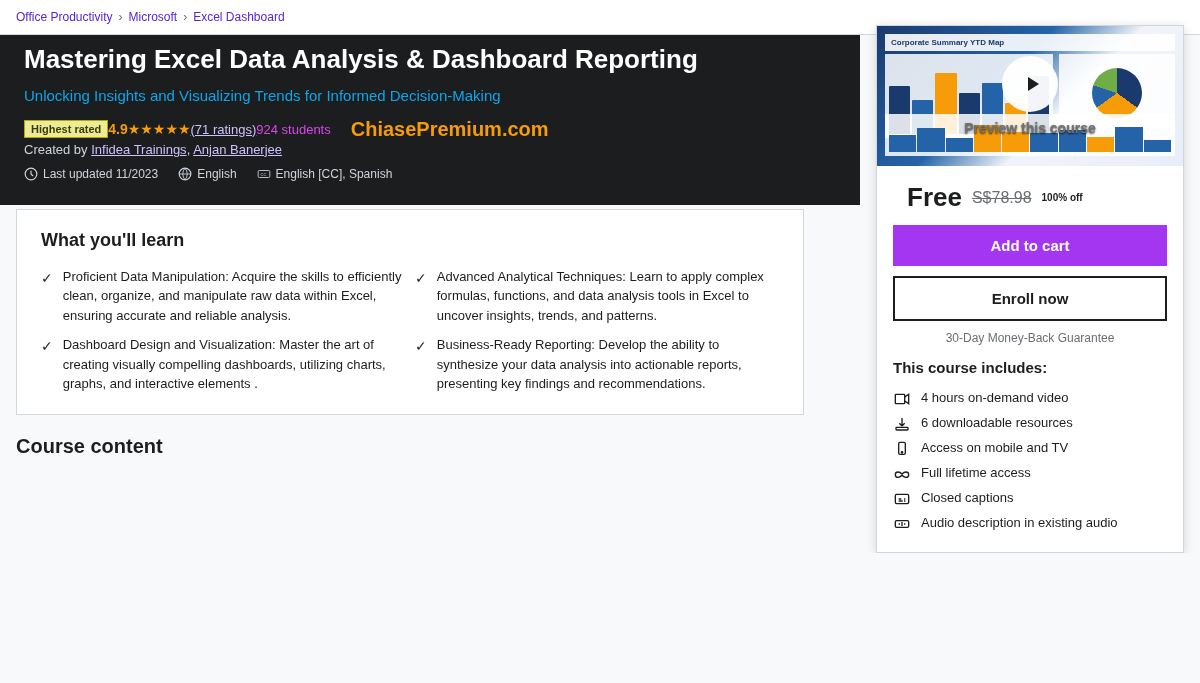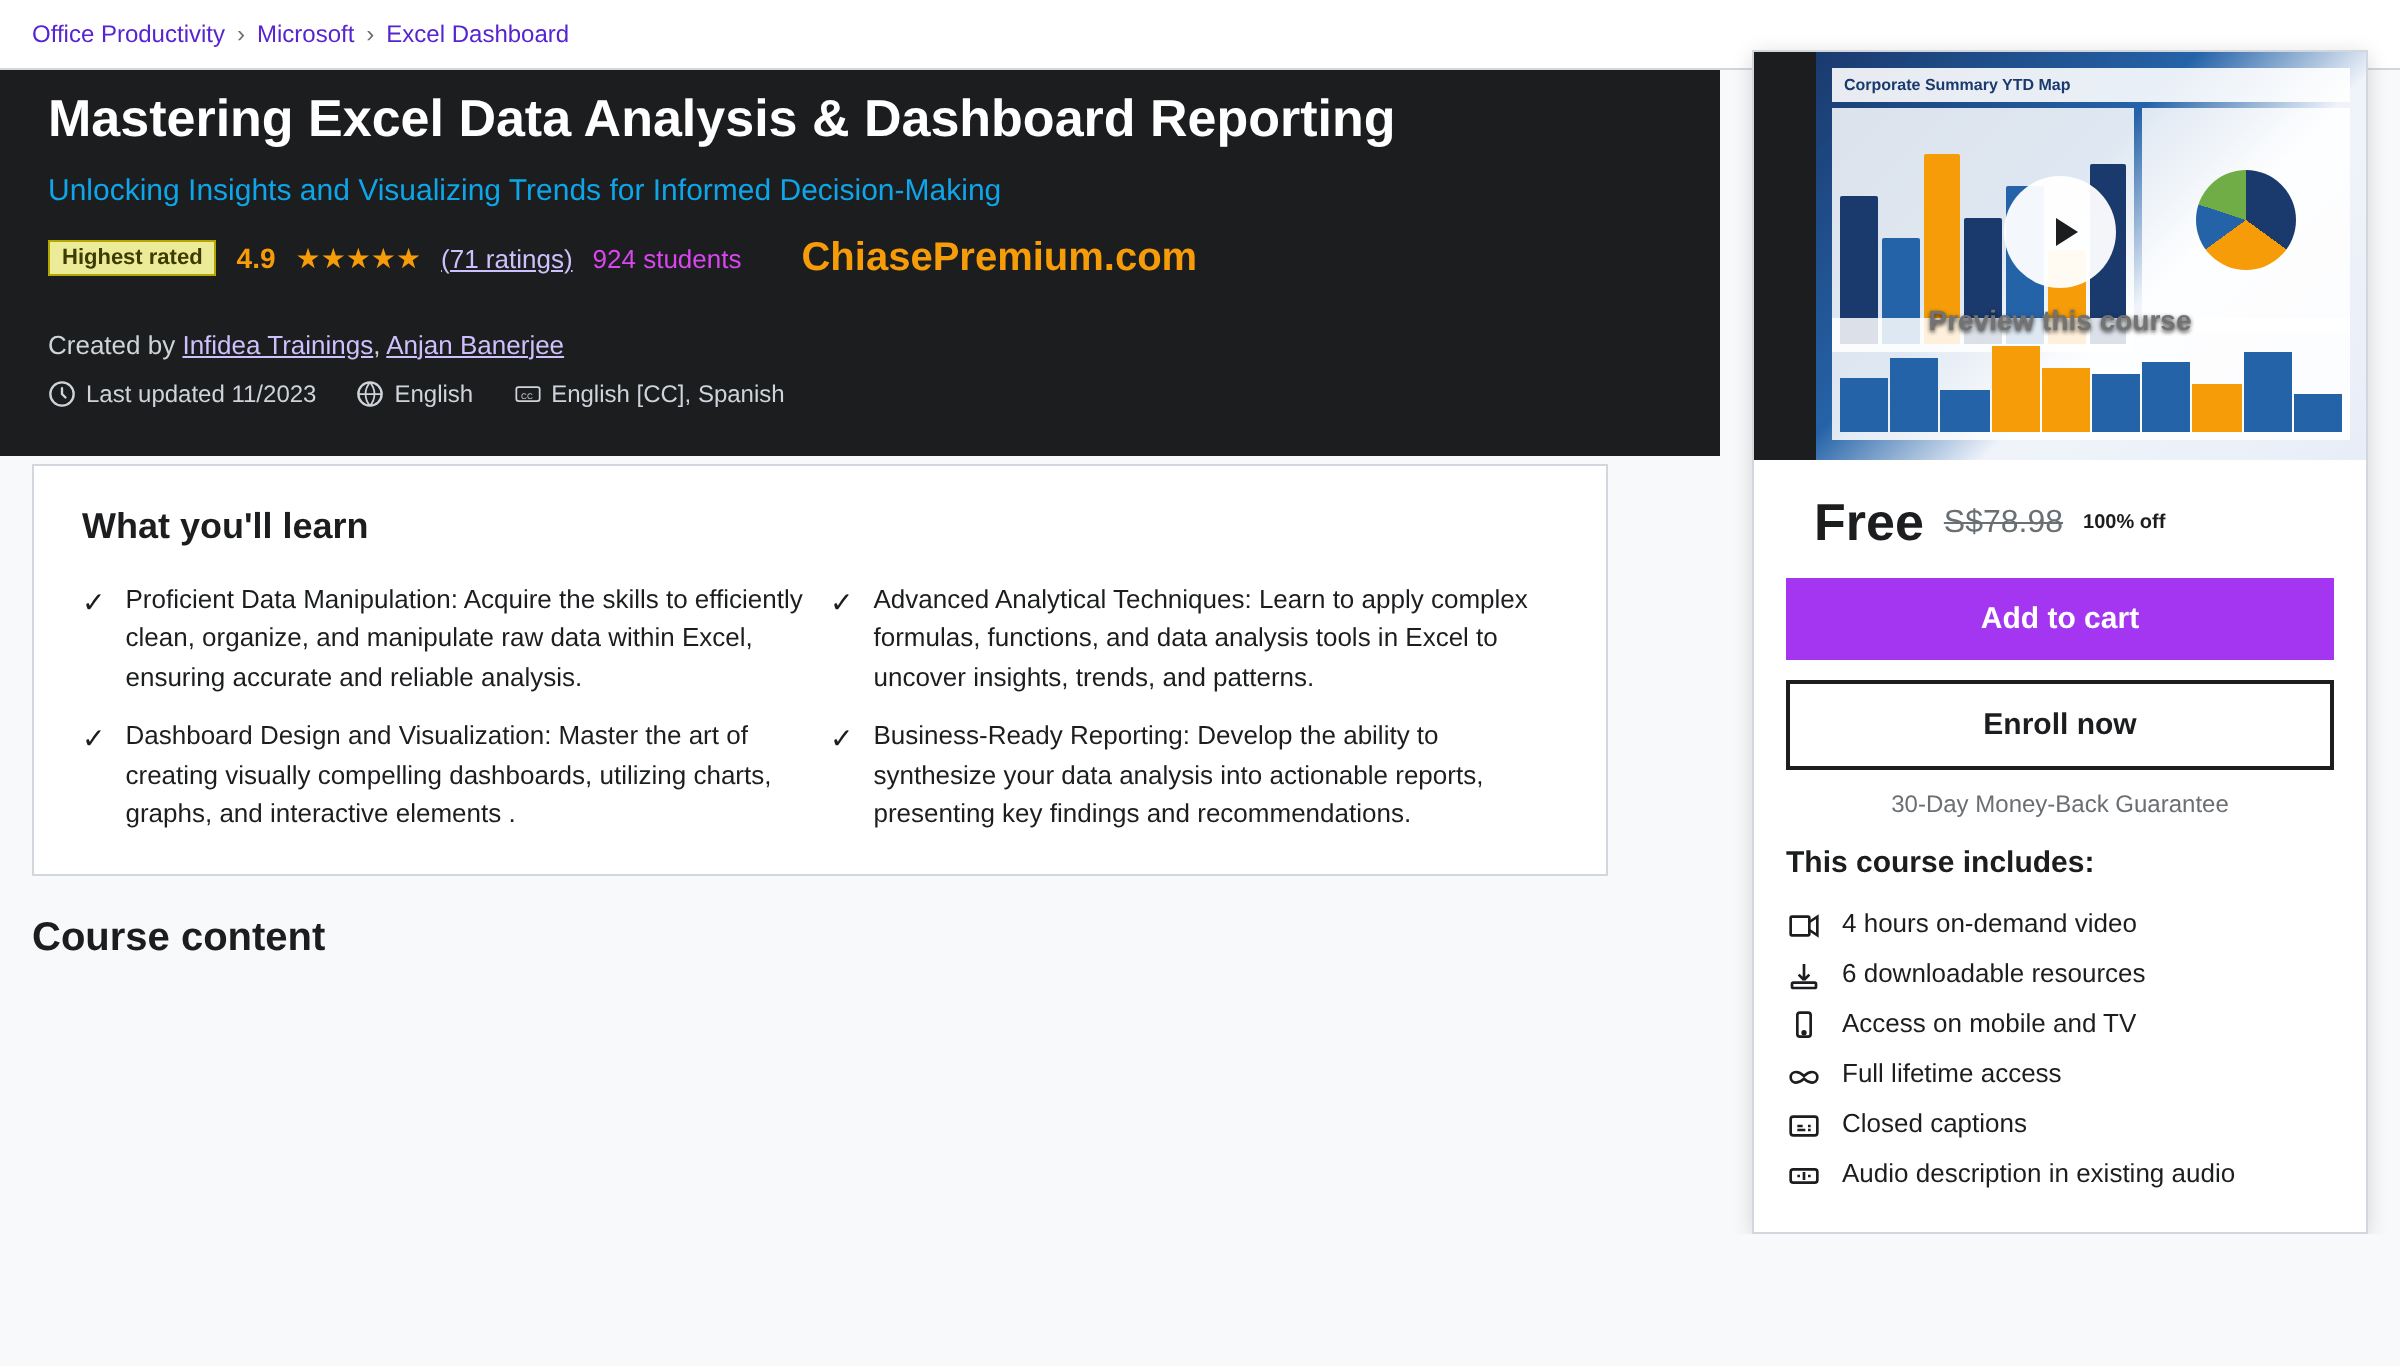--- a/index.html
+++ b/index.html
@@ -10,21 +10,21 @@
     .breadcrumb span { color: #6a6f73; }
 
     .page-layout { display: flex; max-width: 1200px; margin: 0 auto; }
 
     .main-content { flex: 1; min-width: 0; }
 
     
     .hero { background: #1c1d1f; color: #fff; padding: 8px 24px 24px 24px; }
     .hero-title { font-size: 26px; font-weight: 700; line-height: 1.3; margin-bottom: 10px; max-width: 780px; }
     .hero-subtitle { font-size: 15px; color: #0ea5e9; margin-bottom: 14px; max-width: 780px; font-weight: 400; }
-    .hero-meta { display: flex; align-items: center; gap: 10px; flex-wrap: wrap; margin-bottom: 24px; }
+    .hero-meta { display: flex; align-items: center; flex-wrap: wrap; margin-bottom: 1px; }
     .badge-highest { background: #eceb98; color: #3d3c00; font-size: 11px; font-weight: 700; padding: 2px 6px; border: 1px solid #b4a800; }
     .rating-score { color: #f69c08; font-weight: 700; font-size: 14px; }
     .stars { color: #f69c08; font-size: 14px; }
     .ratings-count { color: #cec0fc; font-size: 13px; text-decoration: underline; }
     .students-count { color: #d946ef; font-size: 13px; }
     .watermark { color: #f69c08; font-size: 20px; font-weight: 800; margin-left: 20px; }
     .hero-authors { font-size: 13px; color: #cfd4db; margin-bottom: 10px; }
     .hero-authors a { color: #cec0fc; text-decoration: underline; }
     .hero-info { display: flex; gap: 20px; font-size: 12px; color: #cfd4db; flex-wrap: wrap; }
     .hero-info-item { display: flex; align-items: center; gap: 5px; }
@@ -37,21 +37,21 @@
     .learn-box h2 { font-size: 18px; font-weight: 700; margin-bottom: 16px; }
     .learn-grid { display: grid; grid-template-columns: 1fr 1fr; gap: 10px; }
     .learn-item { display: flex; gap: 10px; font-size: 13px; line-height: 1.5; }
     .learn-item .check { color: #1c1d1f; font-size: 14px; flex-shrink: 0; margin-top: 1px; }
 
     .section-heading { font-size: 20px; font-weight: 700; margin-bottom: 10px; }
 
     
     .sidebar { width: 340px; flex-shrink: 0; position: relative; }
     .sidebar-card { background: #fff; border: 1px solid #d1d7dc; margin: -10px 16px 0 16px; box-shadow: 0 2px 10px rgba(0,0,0,0.15); }
-    .course-preview { position: relative; background: #1c1d1f; height: 204px; overflow: hidden; cursor: pointer; padding-left: 31px; }
+    .course-preview { position: relative; background: #1c1d1f; height: 140px; overflow: hidden; cursor: pointer; }
     .preview-overlay { position: absolute; inset: 0; display: flex; flex-direction: column; align-items: center; justify-content: center; }
     .play-btn { width: 56px; height: 56px; border-radius: 50%; background: rgba(255,255,255,0.95); display: flex; align-items: center; justify-content: center; margin-bottom: 8px; }
     .play-btn svg { width: 24px; height: 24px; fill: #1c1d1f; margin-left: 4px; }
     .preview-label { color: #737373; font-size: 14px; font-weight: 600; text-shadow: 0 1px 2px rgba(0,0,0,0.8); }
 
     
     .dashboard-bg { width: 100%; height: 100%; background: linear-gradient(135deg, #1a3a6e 0%, #2563a8 40%, #f0f4fa 60%, #e8eef8 100%); position: relative; }
 
     .pricing-section { padding: 16px; }
     .price-row { display: flex; align-items: center; gap: 10px; margin-bottom: 12px; margin-left: 14px; }

